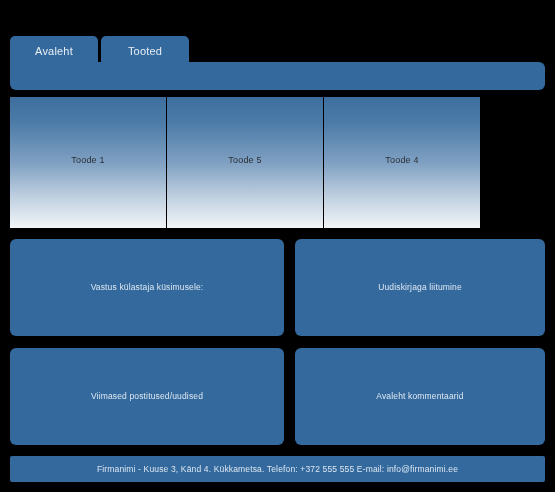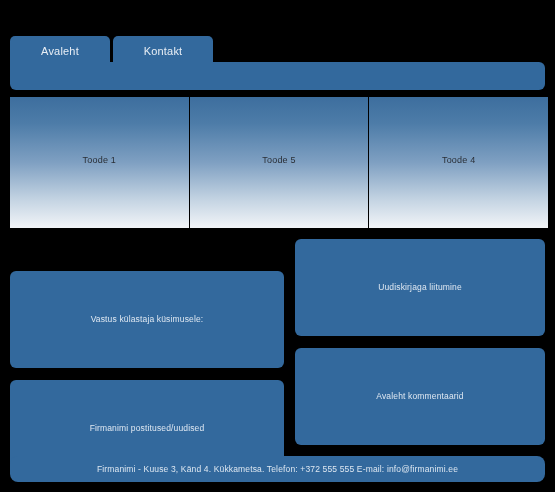--- a/index.html
+++ b/index.html
@@ -30,21 +30,21 @@
     position: absolute;
     left: 10px;
     top: 36px;
     width: 535px;
     height: 31px;
     display: flex;
     gap: 3px;
   }
 
   .nav-tab {
-    width: 100px;
+    width: 88px;
     height: 31px;
     background: #33699d;
     border-radius: 5px 5px 0 0;
     color: #e8eef5;
     font-size: 11px;
     line-height: 31px;
     text-align: center;
     letter-spacing: .2px;
     cursor: pointer;
     user-select: none;
@@ -60,21 +60,21 @@
     height: 28px;
     background: #33699d;
     border-radius: 0 6px 6px 6px;
   }
 
   
   #product-row {
     position: absolute;
     left: 10px;
     top: 97px;
-    width: 538px;
+    width: 470px;
     height: 131px;
     display: flex;
     gap: 1px;
   }
 
   .product-box {
     flex: 1 1 0;
     height: 131px;
     background: linear-gradient(to bottom, #3d6e9e 0%, #4d7ca8 20%, #7fa0c2 50%, #c3d3e2 78%, #f2f5f8 100%);
     position: relative;
@@ -107,21 +107,21 @@
   .content-box {
     height: 97px;
     background: #33699d;
     border-radius: 6px;
     position: relative;
     display: flex;
     align-items: center;
     justify-content: center;
   }
 
-  .content-box.left  { flex: 0 0 274px; margin-top: 32px; }
+  .content-box.left  { flex: 0 0 274px; }
   .content-box.right { flex: 1 1 auto; align-items: center; }
 
   .content-text {
     text-align: center;
     font-size: 8.5px;
     line-height: 13px;
     color: #dfe8f2;
     letter-spacing: .15px;
     padding: 0 10px;
   }
@@ -129,41 +129,41 @@
   .content-text .line { display: block; }
 
   
   #footer {
     position: absolute;
     left: 10px;
     top: 456px;
     width: 535px;
     height: 26px;
     background: #33699d;
-    border-radius: 8px;
+    border-radius: 2px;
     display: flex;
     align-items: center;
     justify-content: center;
   }
 
   #footer-text {
     font-size: 8.5px;
     color: #dde7f1;
     letter-spacing: .15px;
     white-space: nowrap;
   }
 </style>
 </head>
 <body>
 
 <div id="page">
 
   <nav id="nav-tabs">
     <div class="nav-tab">Avaleht</div>
-    <div class="nav-tab">Kontakt</div>
+    <div class="nav-tab">Tooted</div>
   </nav>
 
   <div id="header-bar"></div>
 
   <section id="product-row">
     <div class="product-box">
       <span class="product-label">Toode 1</span>
     </div>
     <div class="product-box">
       <span class="product-label">Toode 5</span>
@@ -179,21 +179,21 @@
         <span class="line">Vastus külastaja küsimusele:</span>
       </div>
     </div>
     <div class="content-box right">
       <div class="content-text">Uudiskirjaga liitumine</div>
     </div>
   </section>
 
   <section class="content-row" id="content-row-2">
     <div class="content-box left">
-      <div class="content-text">Firmanimi postitused/uudised</div>
+      <div class="content-text">Viimased postitused/uudised</div>
     </div>
     <div class="content-box right">
       <div class="content-text">Avaleht kommentaarid</div>
     </div>
   </section>
 
   <footer id="footer">
     <span id="footer-text">Firmanimi - Kuuse 3, Känd 4. Kükkametsa. Telefon: +372 555 555 E-mail: info@firmanimi.ee</span>
   </footer>
 

